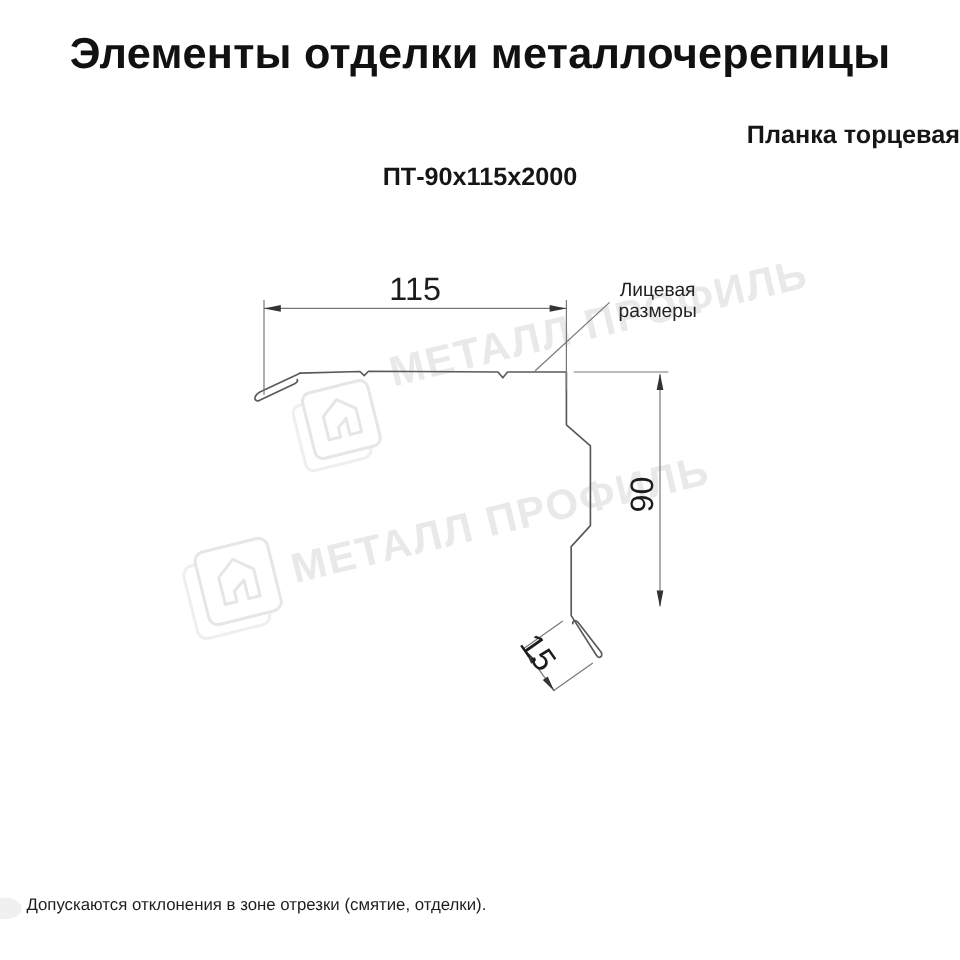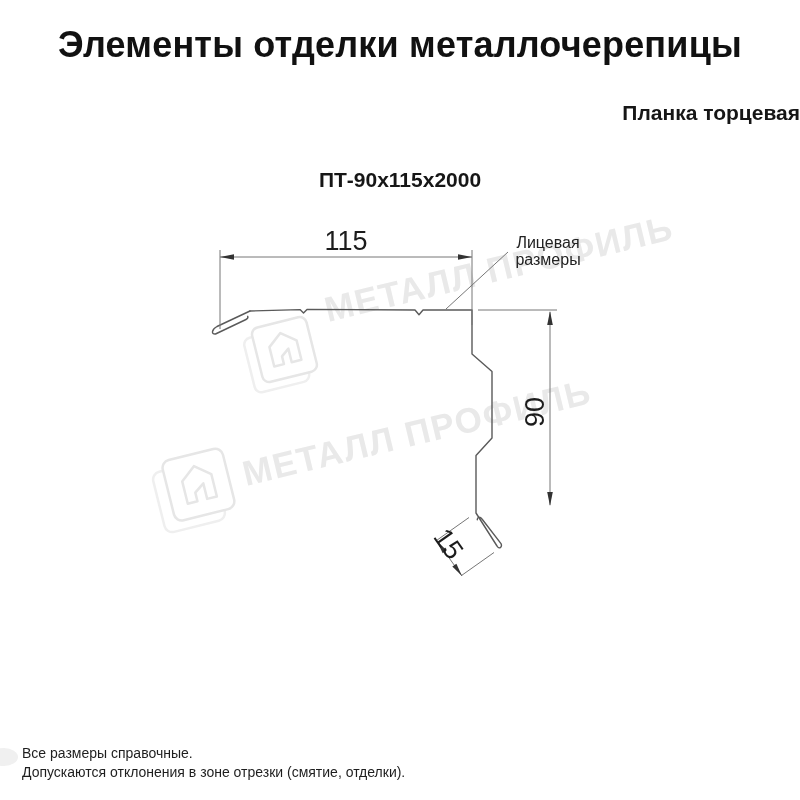--- a/index.html
+++ b/index.html
@@ -14,21 +14,21 @@
     position:absolute;top:24px;left:0;width:800px;
     text-align:center;
     font-size:36px;font-weight:700;color:#111;
     letter-spacing:0.2px;
   }
   .subtitle{
     position:absolute;left:0;width:800px;text-align:center;
     font-size:21px;font-weight:600;color:#161616;
   }
   .subtitle.name{top:101px;text-align:right;}
-  .subtitle.code{top:136px;margin-top:32px;}
+  .subtitle.code{top:136px;}
   .face-label{
     position:absolute;left:505px;top:234px;width:86px;
     text-align:center;
     font-size:16px;line-height:17px;color:#222;
   }
   .footer{
     position:absolute;left:22px;top:744px;width:740px;
     font-size:14px;line-height:19px;color:#1e1e1e;
   }
   svg.drawing{position:absolute;left:0;top:0;}
@@ -125,17 +125,16 @@
 
     <line x1="446" y1="309" x2="508" y2="252" stroke="#777" stroke-width="1"></line>
   </svg>
 
   <div class="face-label">
     <div>Лицевая</div>
     <div>размеры</div>
   </div>
 
   <div class="footer">
-    <div>Все размеры справочные.</div>
     <div>Допускаются отклонения в зоне отрезки (смятие, отделки).</div>
   </div>
 
 </div>
 
 </body></html>

